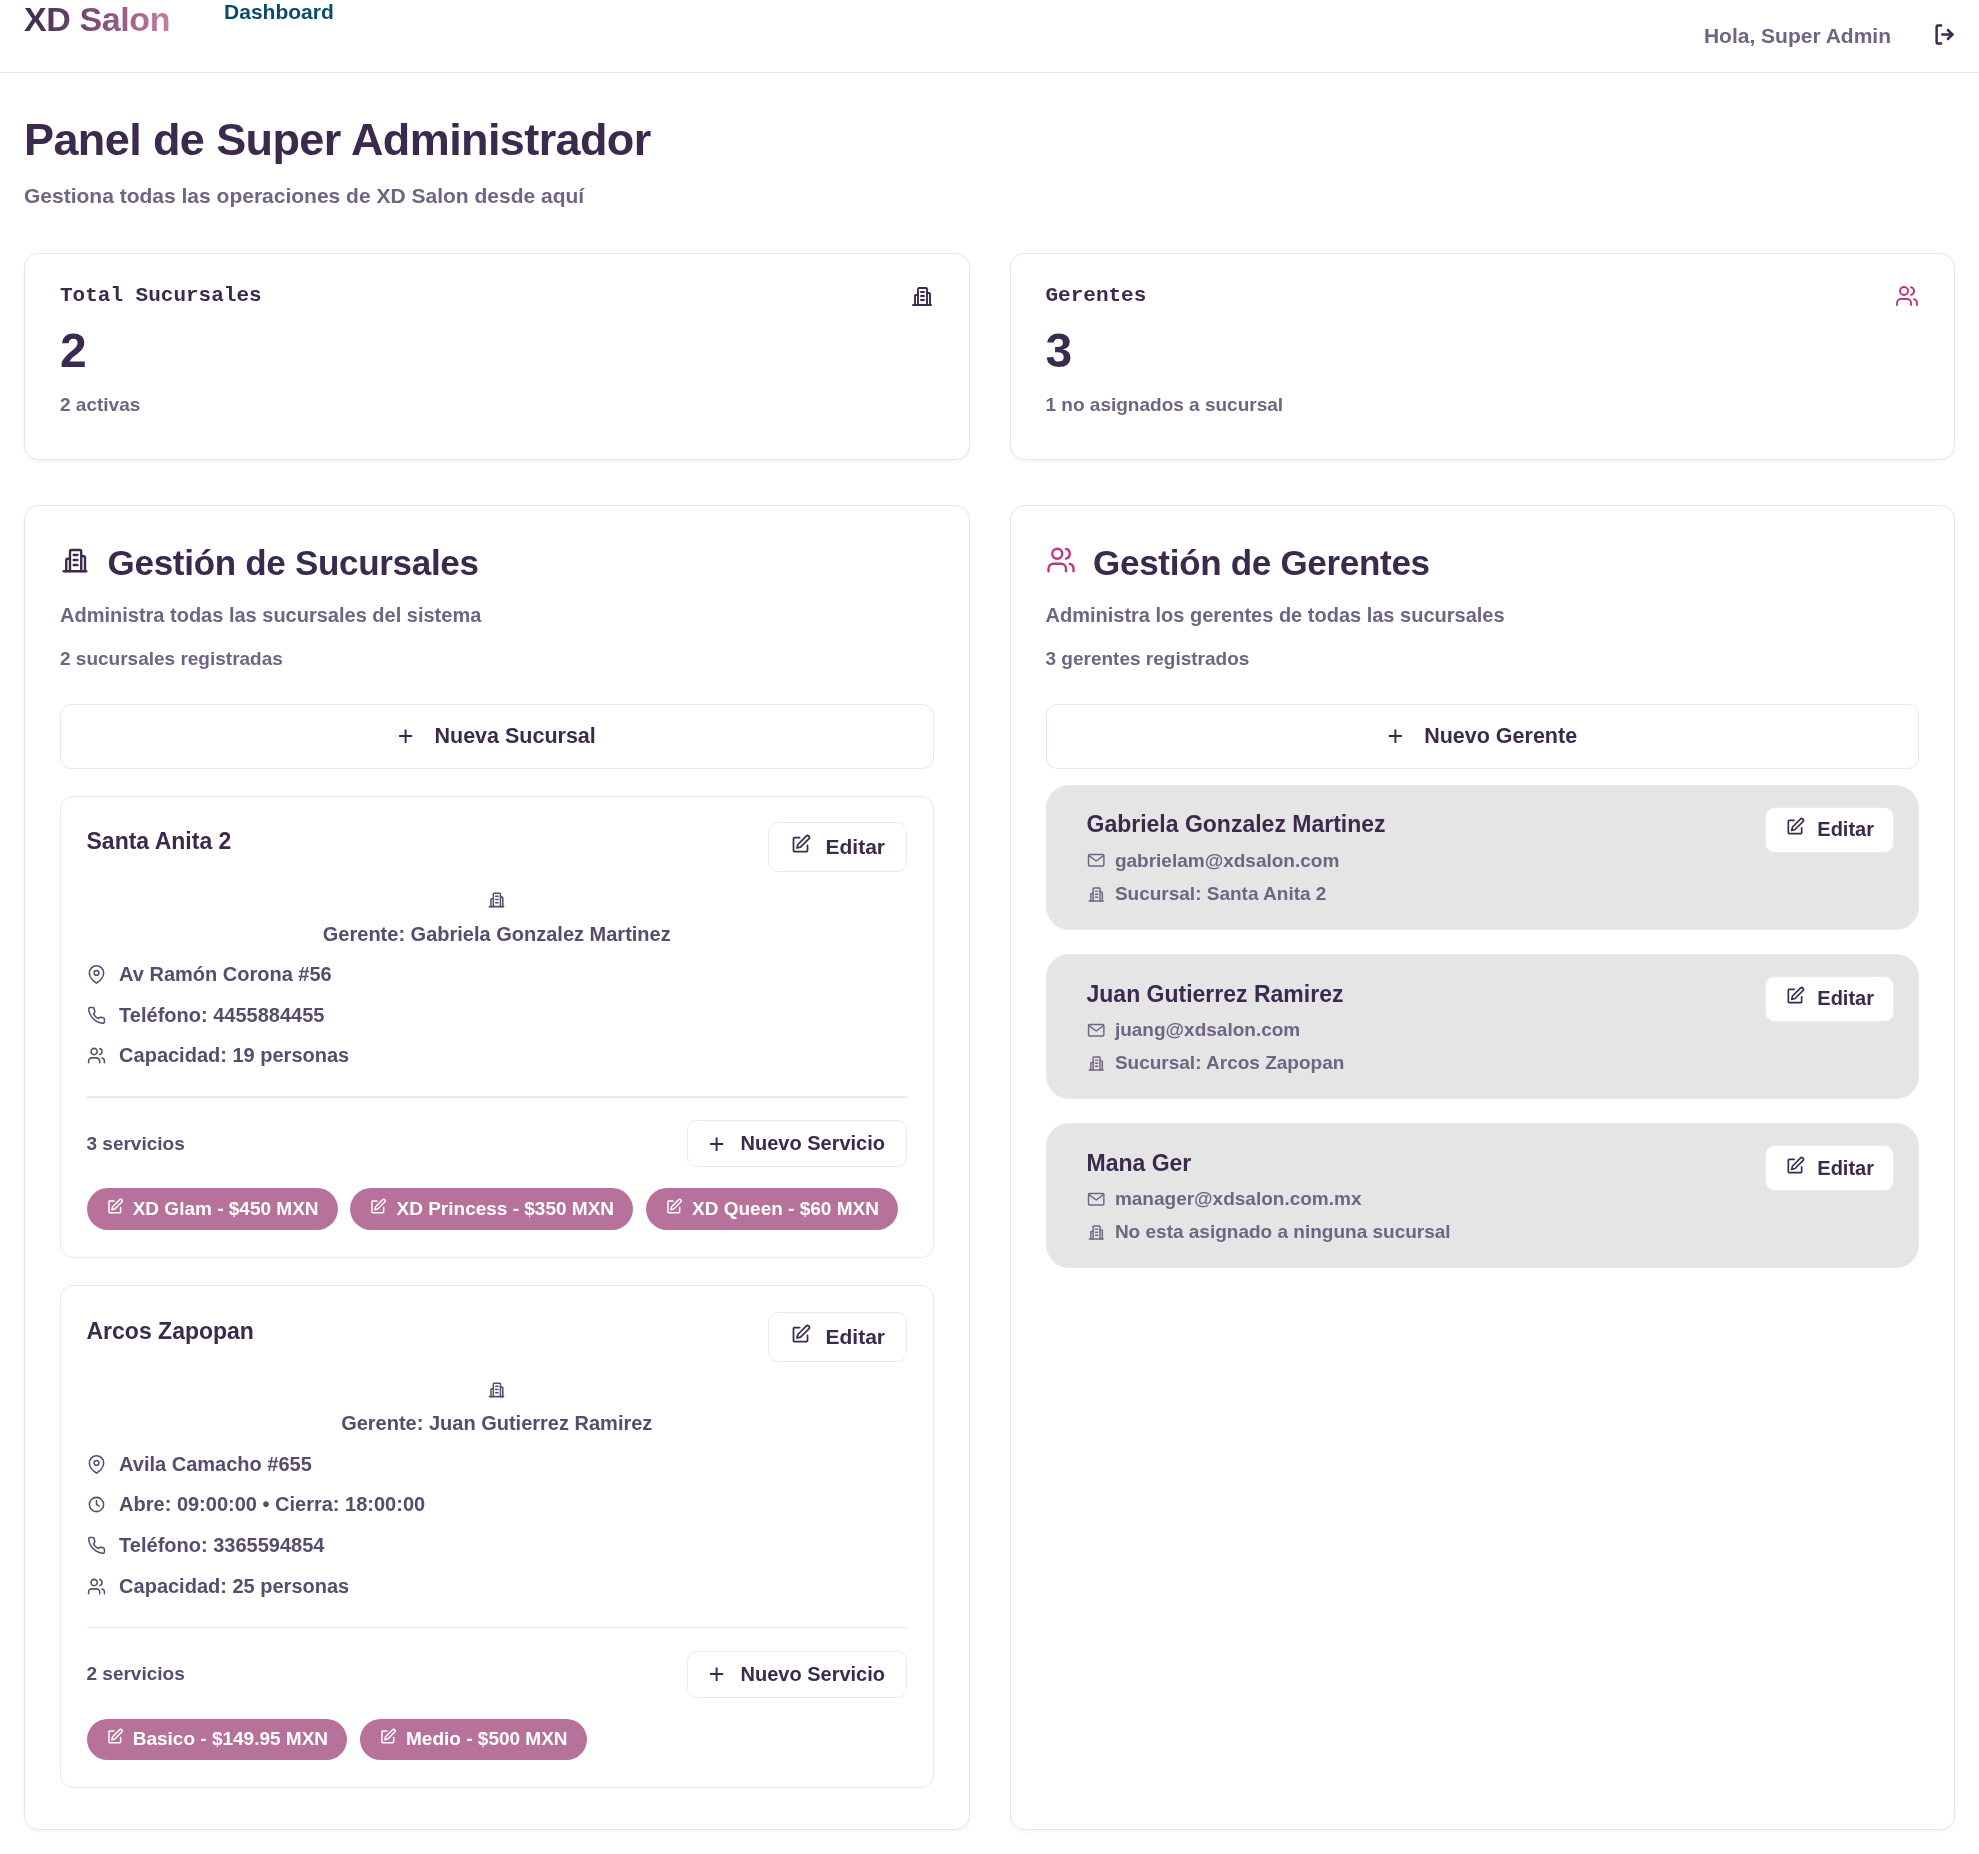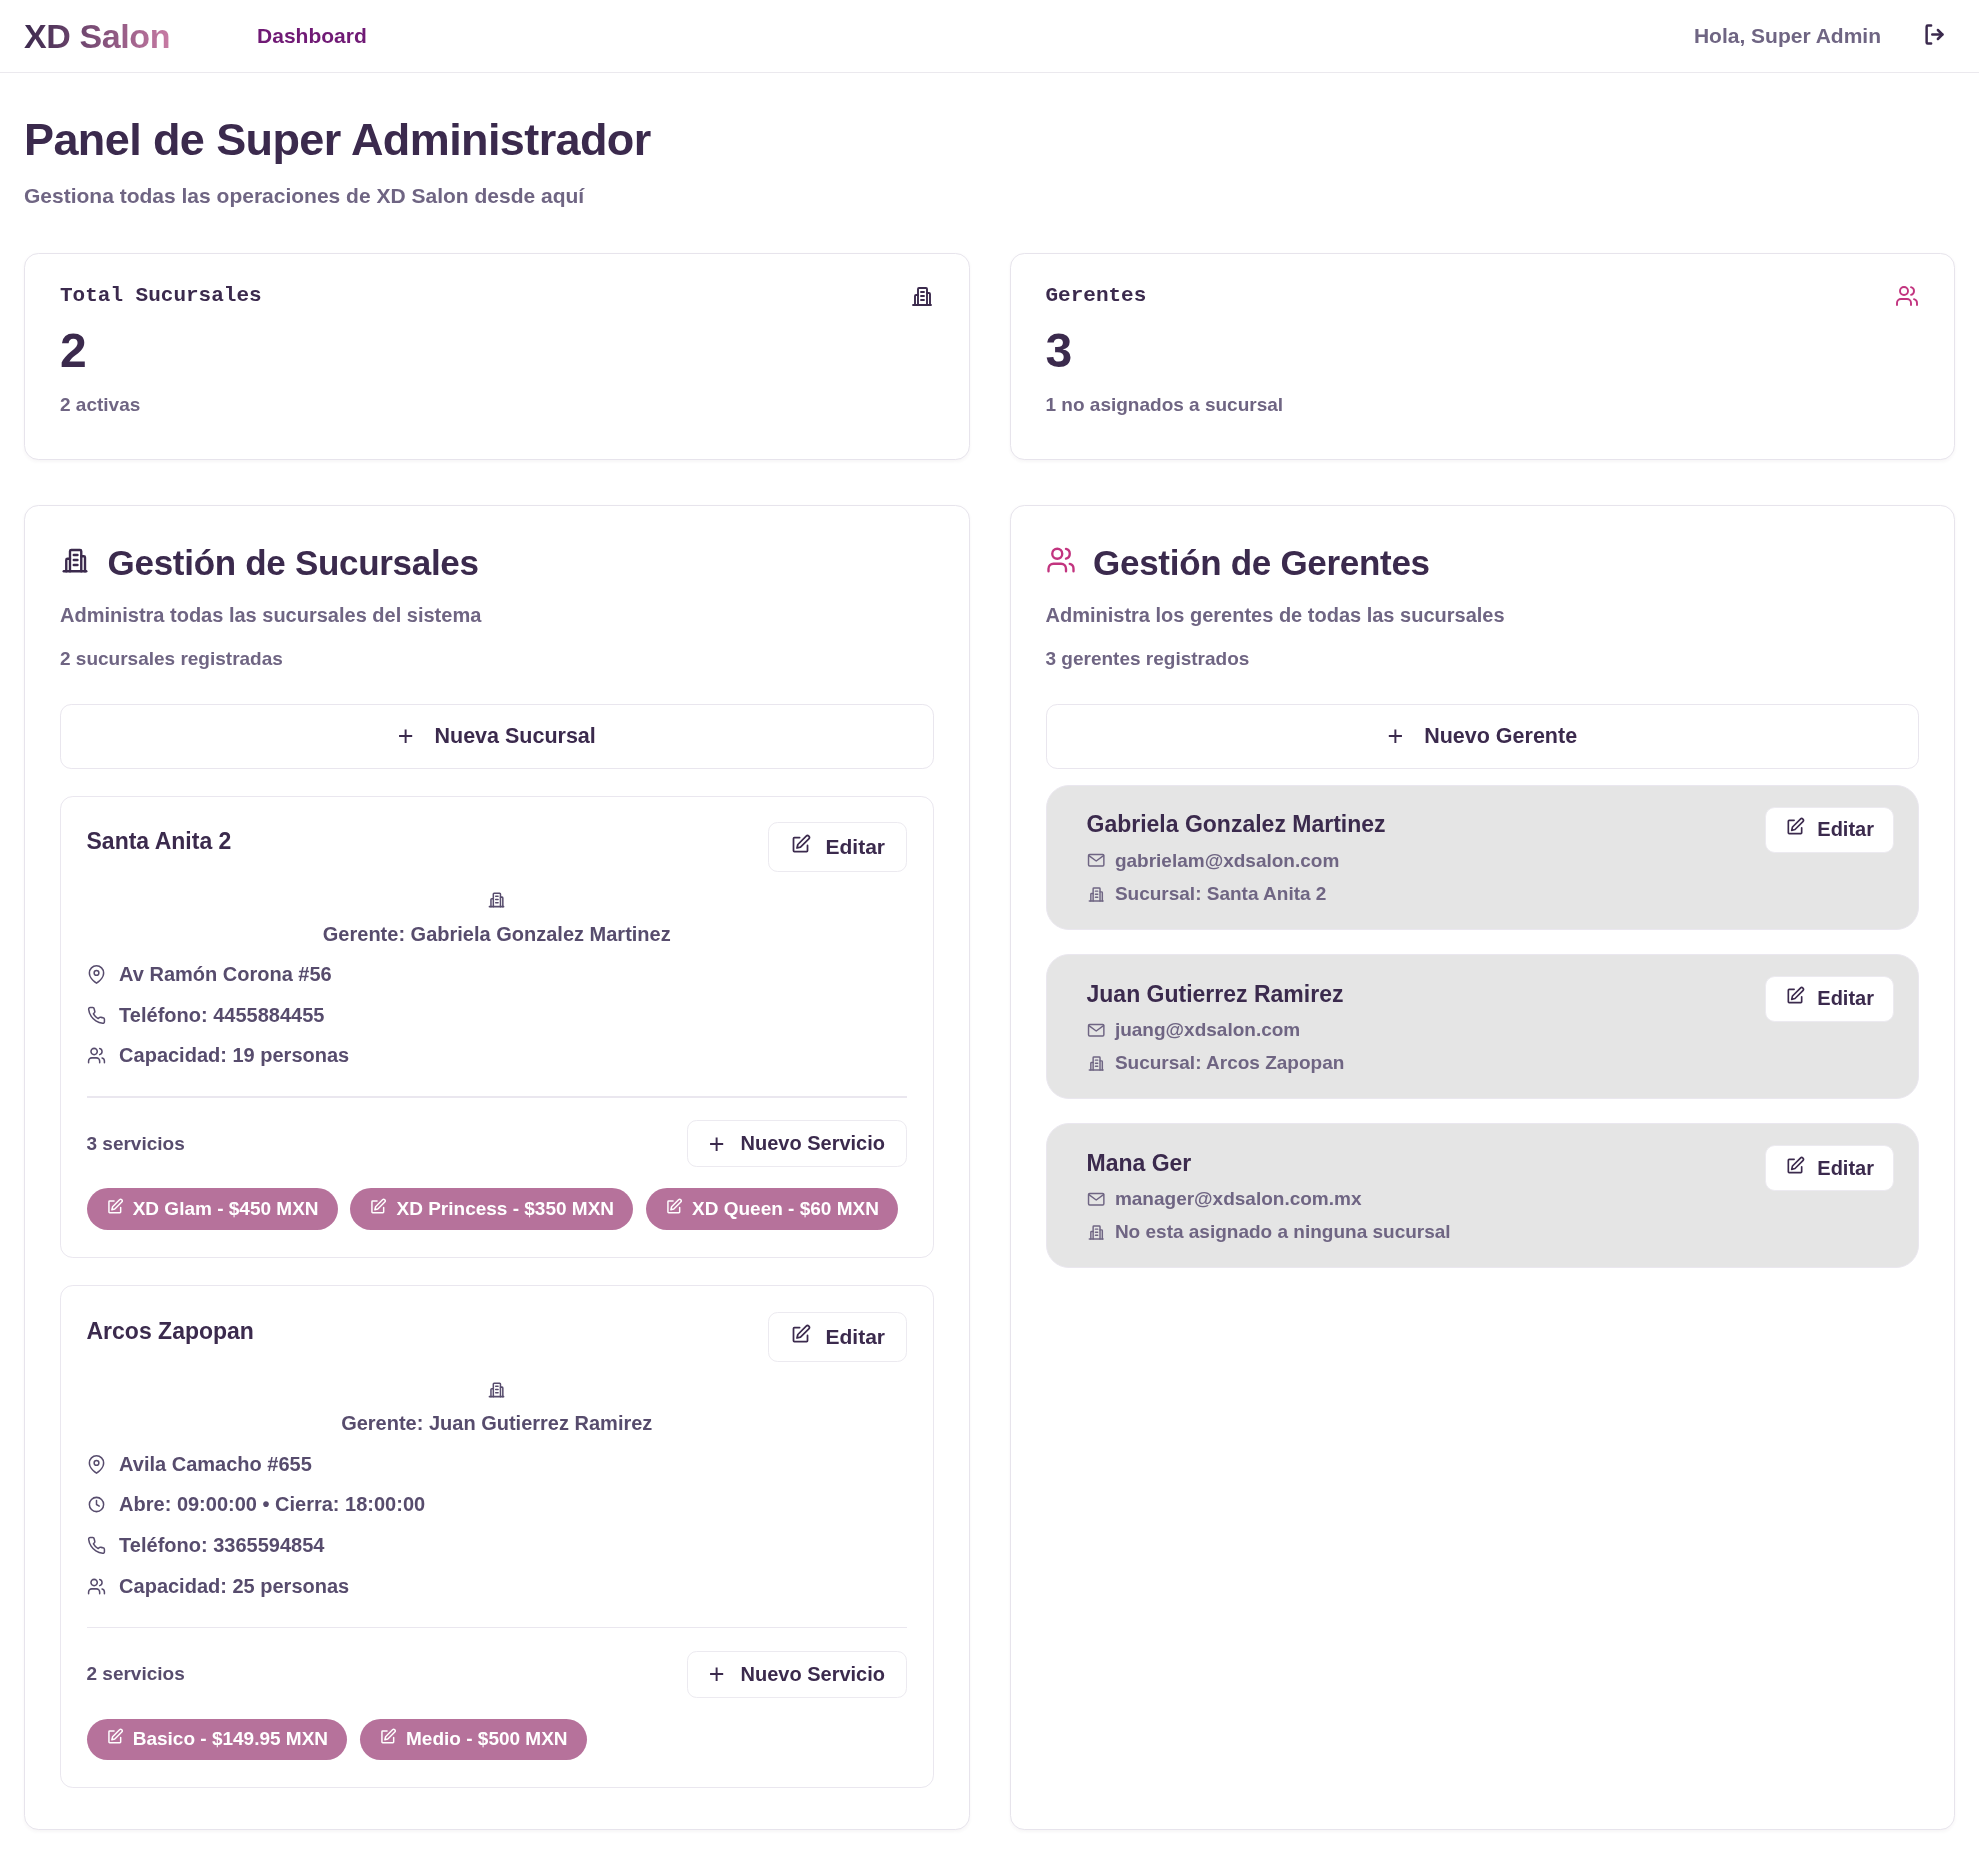--- a/index.html
+++ b/index.html
@@ -11,38 +11,37 @@
     font-family: "Liberation Sans", sans-serif;
     -webkit-font-smoothing: antialiased;
   }
 
   
   .topbar {
     height: 73px;
     background: #ffffff;
     border-bottom: 1.6px solid #ebe9ee;
     display: flex;
-    align-items: center;
-    padding: 0 29px 0 24px;
+    padding: 0 19px 0 24px;
   }
   .logo {
     font-size: 34px;
     font-weight: bold;
     letter-spacing: -0.4px;
     background: linear-gradient(90deg, #3c2a4e 0%, #7b4d76 48%, #c87ba4 100%);
     -webkit-background-clip: text;
     background-clip: text;
     color: transparent;
     white-space: nowrap;
   }
   .nav-link {
-    margin-left: 87px;
+    margin-left: 54px;
     font-size: 21px;
     font-weight: bold;
-    color: #701a75;
+    color: #0c4a6e;
   }
   .topbar-right {
     margin-left: auto;
     display: flex;
     align-items: center;
     gap: 37px;
   }
   .greeting {
     font-size: 21px;
     font-weight: bold;

